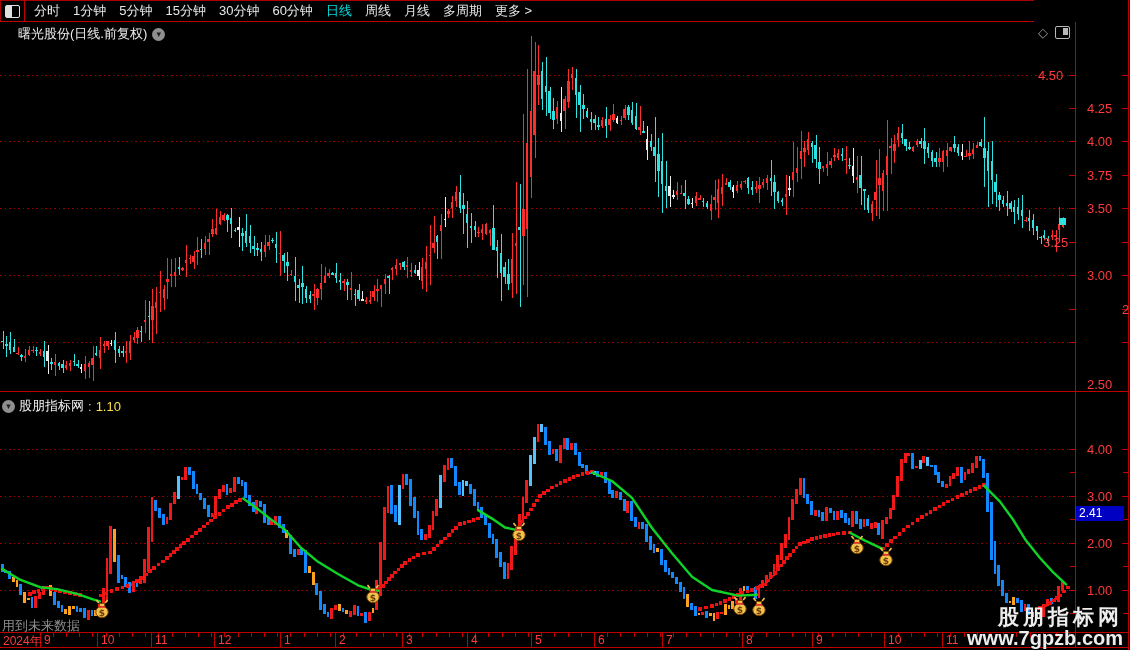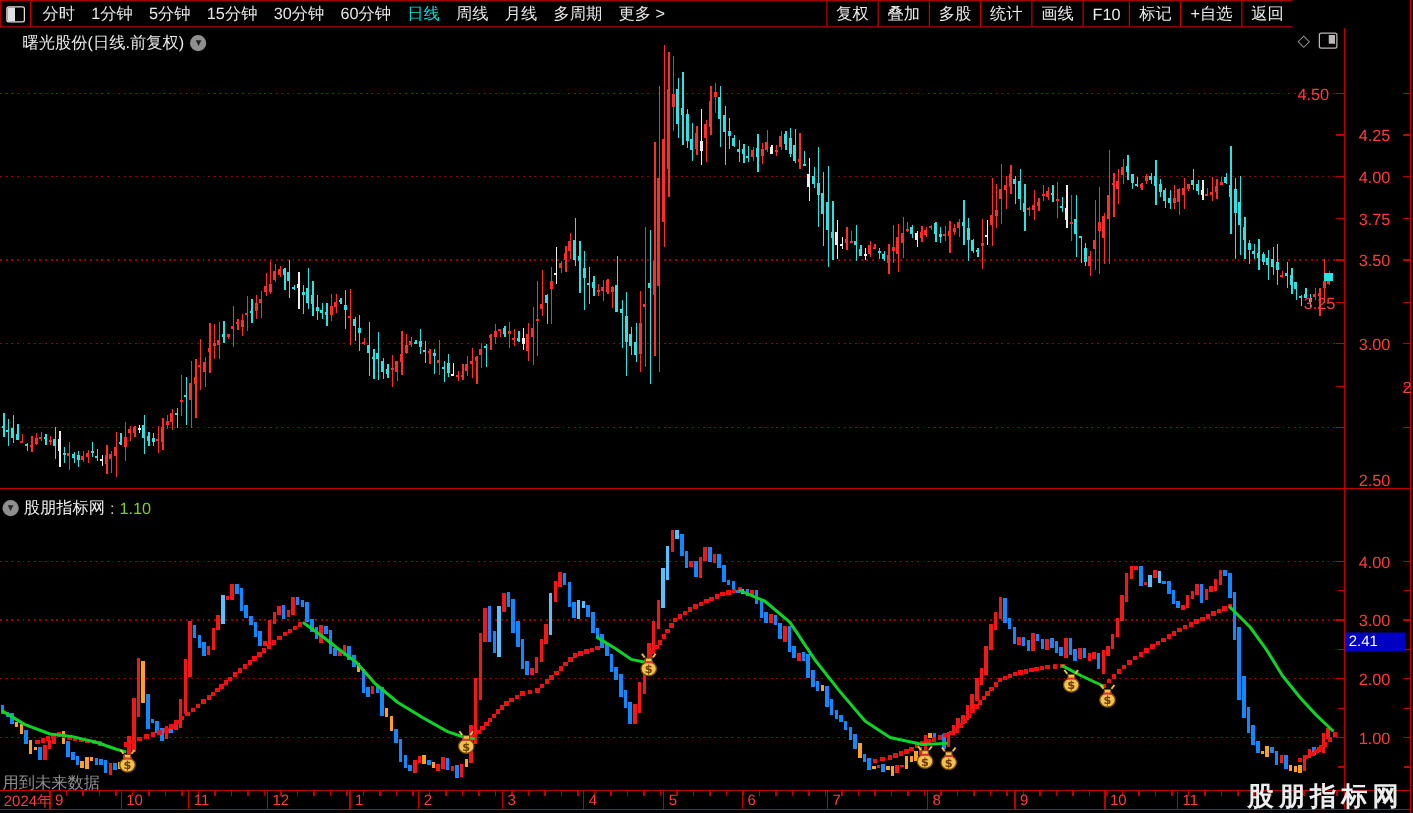--- a/index.html
+++ b/index.html
@@ -23,21 +23,21 @@
              line-height:12px;text-align:center;display:inline-block;}
   .corner-icons{position:absolute;left:1038px;top:26px;z-index:3;display:flex;align-items:center;gap:7px;}
   .diamond-icon{color:#9a9a9a;font-size:13px;line-height:13px;}
   .pane2-icon{width:13px;height:11px;border:1px solid #b8b8b8;border-radius:2px;position:relative;}
   .pane2-icon::before{content:"";position:absolute;right:1px;top:1px;width:5px;height:7px;background:#b8b8b8;}
   .axis-label{position:absolute;color:#ff3b3b;font-size:13px;z-index:2;}
   .month-label{position:absolute;top:633px;color:#ff3b3b;font-size:12px;z-index:2;white-space:nowrap;}
   .sub-header{position:absolute;left:2px;top:397px;z-index:3;display:flex;align-items:center;gap:4px;font-size:13px;}
   .sub-name{color:#f0f0f0;}
   .sub-sep{color:#cccccc;}
-  .sub-value{color:#84cc16;}
+  .sub-value{color:#fde047;}
   .price-tag{position:absolute;left:1076px;top:506px;width:45px;height:15px;z-index:2;
              background:#0000c2;color:#ffffff;font-size:12px;line-height:15px;padding-left:3px;}
   .future-note{position:absolute;left:2px;top:617px;color:#8f8f8f;font-size:13px;z-index:2;}
   .watermark{position:absolute;right:7px;bottom:1px;text-align:right;color:#ededed;z-index:6;line-height:1.05;}
   .wm-line1{font-size:21px;font-weight:bold;letter-spacing:4px;}
   .wm-line2{font-size:20px;font-weight:bold;}
 </style>
 </head>
 <body>
 
@@ -1285,31 +1285,20 @@
       <span class="item">5分钟</span>
       <span class="item">15分钟</span>
       <span class="item">30分钟</span>
       <span class="item">60分钟</span>
       <span class="item active">日线</span>
       <span class="item">周线</span>
       <span class="item">月线</span>
       <span class="item">多周期</span>
       <span class="item">更多 &gt;</span>
     </nav>
-  <nav class="right-menu" id="right-menu">
-      <span class="item">复权</span>
-      <span class="item">叠加</span>
-      <span class="item">多股</span>
-      <span class="item">统计</span>
-      <span class="item">画线</span>
-      <span class="item">F10</span>
-      <span class="item">标记</span>
-      <span class="item">+自选</span>
-      <span class="item">返回</span>
-    </nav>
 </div>
 
 <div class="title-row">
   <span class="title-text">曙光股份(日线.前复权)</span>
   <span class="circ-icon">▾</span>
 </div>
 
 <div class="corner-icons">
   <span class="diamond-icon">◇</span>
   <span class="pane2-icon"></span>
@@ -1320,20 +1309,21 @@
   <span class="sub-name">股朋指标网</span>
   <span class="sub-sep">:</span>
   <span class="sub-value">1.10</span>
 </div>
 
 <div class="price-tag">2.41</div>
 <div class="future-note">用到未来数据</div>
 
 <div class="watermark">
   <div class="wm-line1">股朋指标网</div>
+  <div class="wm-line2">www.7gpzb.com</div>
 </div>
 
 <div class="axis-label" style="left: 1038px; top: 68px;">4.50</div>
 <div class="axis-label" style="left: 1087px; top: 101px;">4.25</div>
 <div class="axis-label" style="left: 1087px; top: 134px;">4.00</div>
 <div class="axis-label" style="left: 1087px; top: 168px;">3.75</div>
 <div class="axis-label" style="left: 1087px; top: 201px;">3.50</div>
 <div class="axis-label" style="left: 1043px; top: 235px;">3.25</div>
 <div class="axis-label" style="left: 1087px; top: 268px;">3.00</div>
 <div class="axis-label" style="left: 1122px; top: 302px;">2.75</div>

